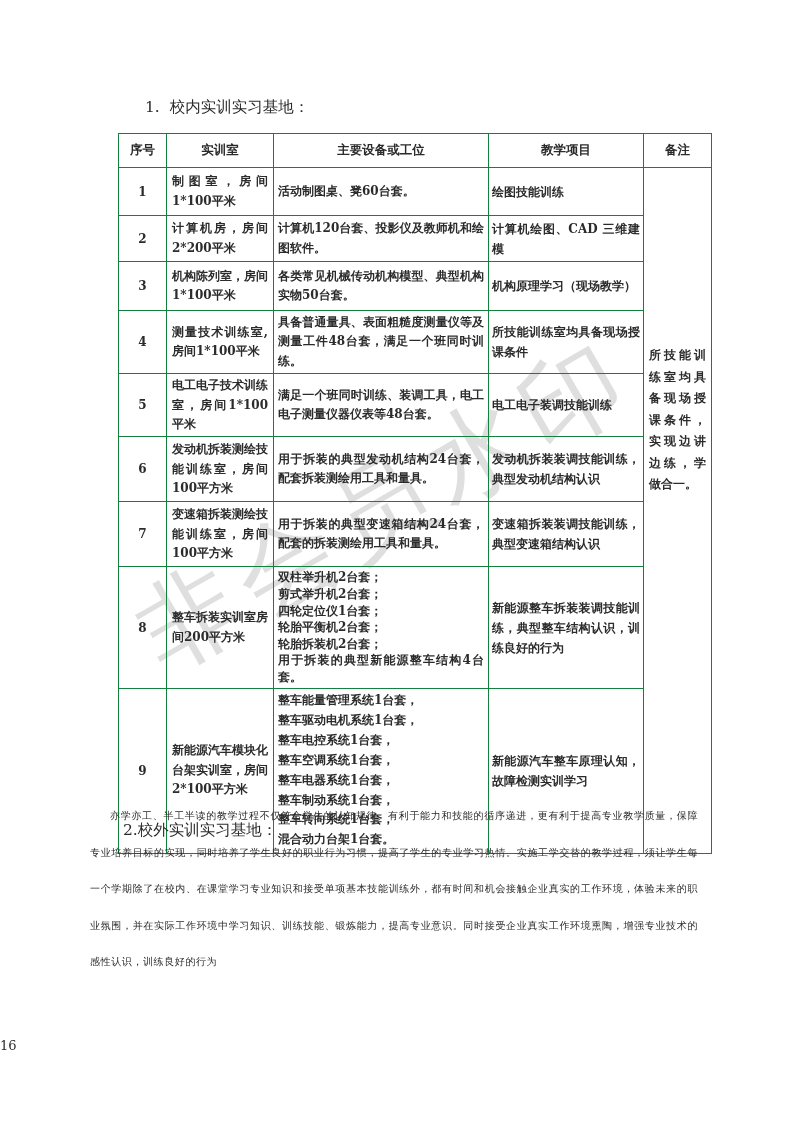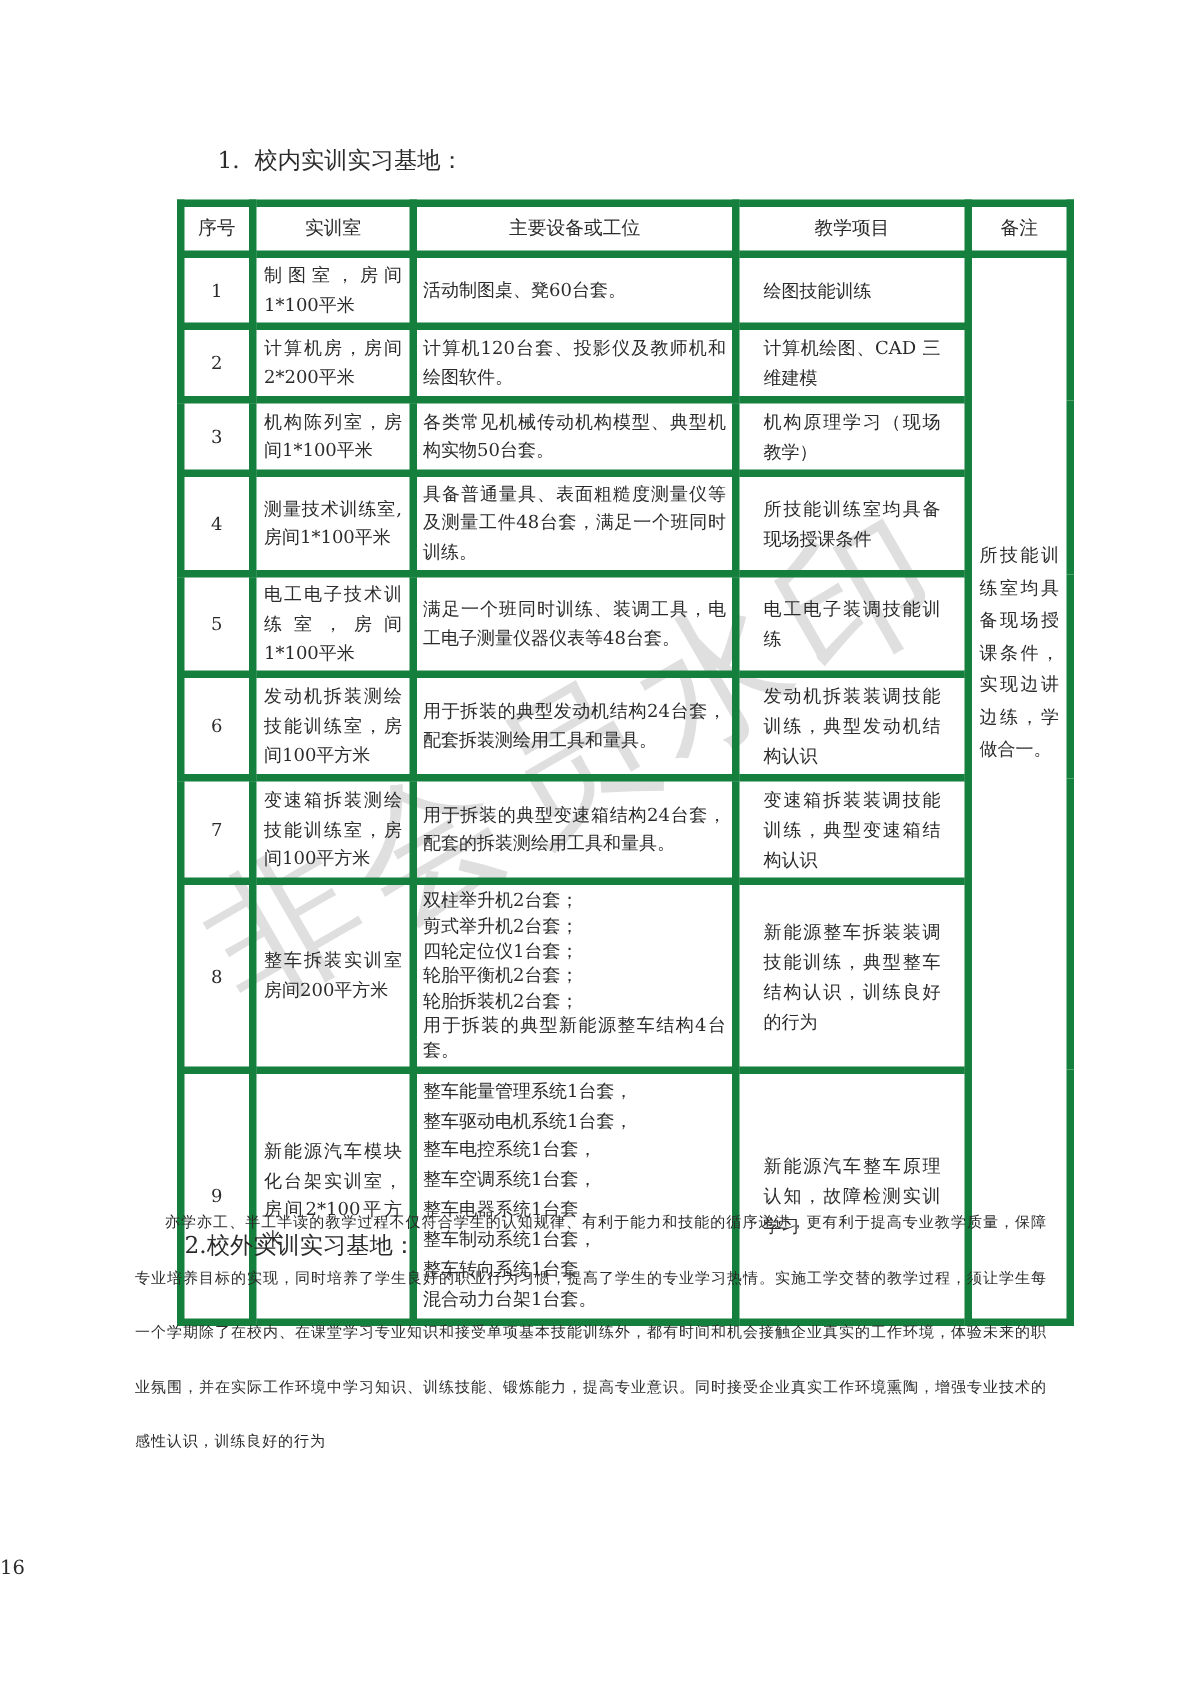--- a/index.html
+++ b/index.html
@@ -17,32 +17,32 @@
   }
   .content { position:absolute; left:0; top:0; width:793px; height:886px; z-index:2; }
   .sec1-title {
     position:absolute; left:145px; top:97px; font-size:15.5px; white-space:pre-wrap;
   }
   table.facilities {
     position:absolute; left:118px; top:133px; width:593px;
     border-collapse:collapse; table-layout:fixed; font-size:12px;
   }
   table.facilities th, table.facilities td {
-    border:5px solid #15803d; font-weight:normal; overflow:hidden;
+    border:1px solid #15803d; font-weight:bold; overflow:hidden;
   }
   table.facilities th { text-align:center; font-size:12.5px; padding:2px; }
   td.num { text-align:center; vertical-align:middle; padding:1px; }
   td.room {
     text-align:justify; vertical-align:middle; padding:2px 5px; line-height:19.4px;
   }
   td.equip {
     text-align:justify; vertical-align:middle; padding:2px 4px; line-height:19.4px;
   }
   td.proj {
-    text-align:justify; vertical-align:middle; padding:2px 16px; line-height:20px;
+    text-align:justify; vertical-align:middle; padding:2px 3px; line-height:20px;
   }
   .cell-lines { white-space:pre-line; text-align:left;margin-left:24px; }
   td.equip.r8 { line-height:16.6px; }
   td.equip.r9 { line-height:19.9px; }
   td.remark {
     text-align:justify; vertical-align:middle; line-height:21.5px;
     padding:4px 5px 184px 5px;
     margin-left:34px;
   }
   .sec2-title { position:absolute; left:123px; top:820px; font-size:15.5px; }

